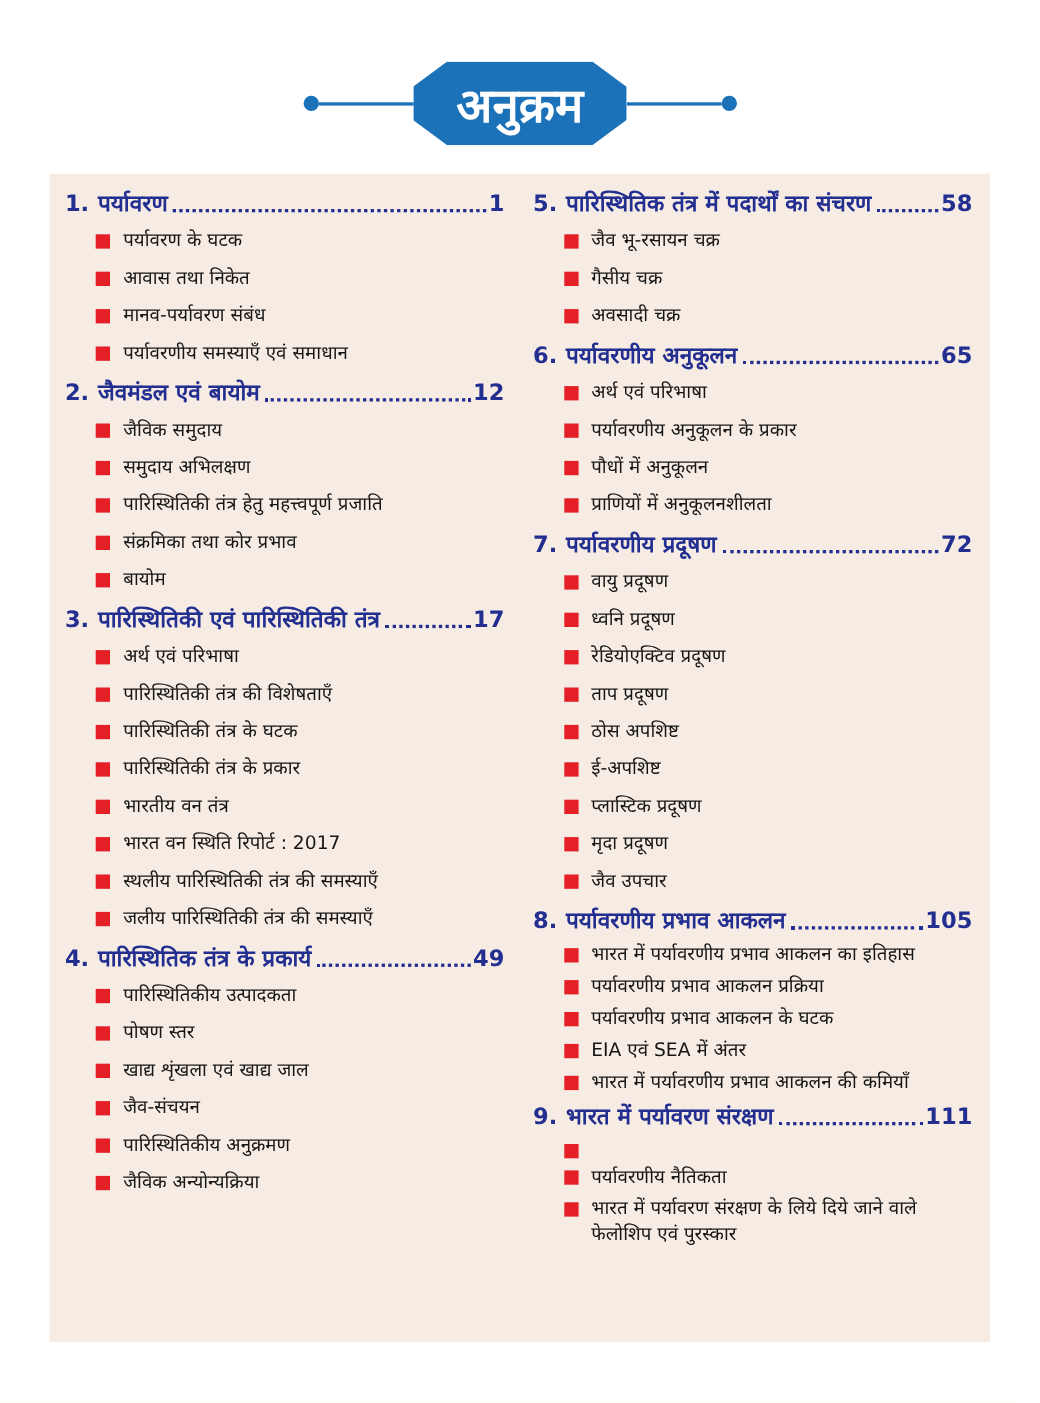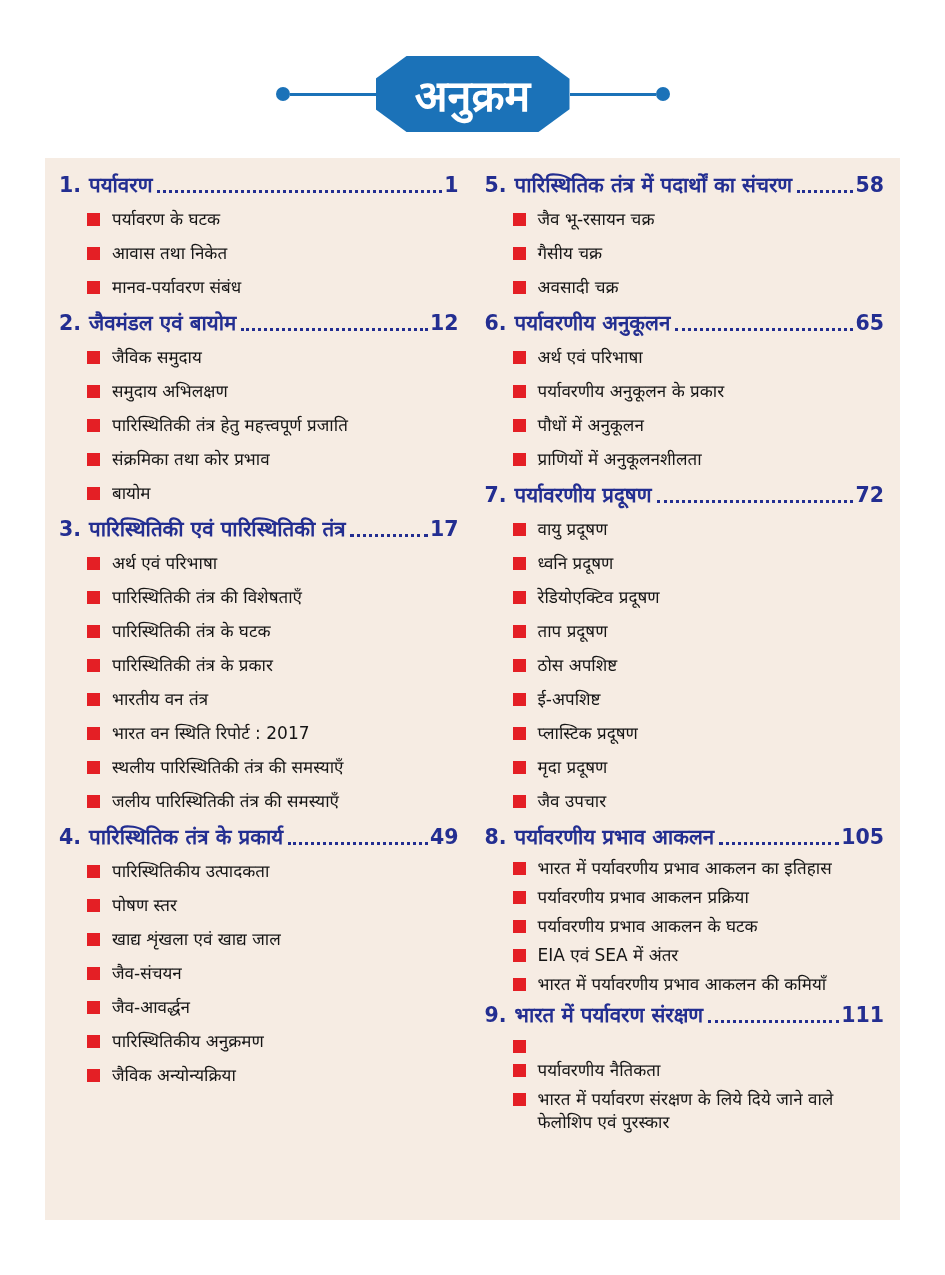--- a/index.html
+++ b/index.html
@@ -153,20 +153,24 @@
           <span class="item-text">पर्यावरण के घटक</span>
         </div>
         <div class="item">
           <span class="bullet"></span>
           <span class="item-text">आवास तथा निकेत</span>
         </div>
         <div class="item">
           <span class="bullet"></span>
           <span class="item-text">मानव-पर्यावरण संबंध</span>
         </div>
+        <div class="item">
+          <span class="bullet"></span>
+          <span class="item-text">पर्यावरणीय समस्याएँ एवं समाधान</span>
+        </div>
       </div>
       <div class="section">
         <div class="sec-heading">
           <span class="sec-num">2.</span>
           <span class="sec-title">जैवमंडल एवं बायोम</span>
           <span class="leader"></span>
           <span class="sec-page">12</span>
         </div>
         <div class="item">
           <span class="bullet"></span>
@@ -247,24 +251,20 @@
         <div class="item">
           <span class="bullet"></span>
           <span class="item-text">खाद्य शृंखला एवं खाद्य जाल</span>
         </div>
         <div class="item">
           <span class="bullet"></span>
           <span class="item-text">जैव-संचयन</span>
         </div>
         <div class="item">
           <span class="bullet"></span>
-          <span class="item-text">जैव-आवर्द्धन</span>
-        </div>
-        <div class="item">
-          <span class="bullet"></span>
           <span class="item-text">पारिस्थितिकीय अनुक्रमण</span>
         </div>
         <div class="item">
           <span class="bullet"></span>
           <span class="item-text">जैविक अन्योन्यक्रिया</span>
         </div>
       </div>
     </div>
   <div class="column" id="col-1">
       <div class="section">

